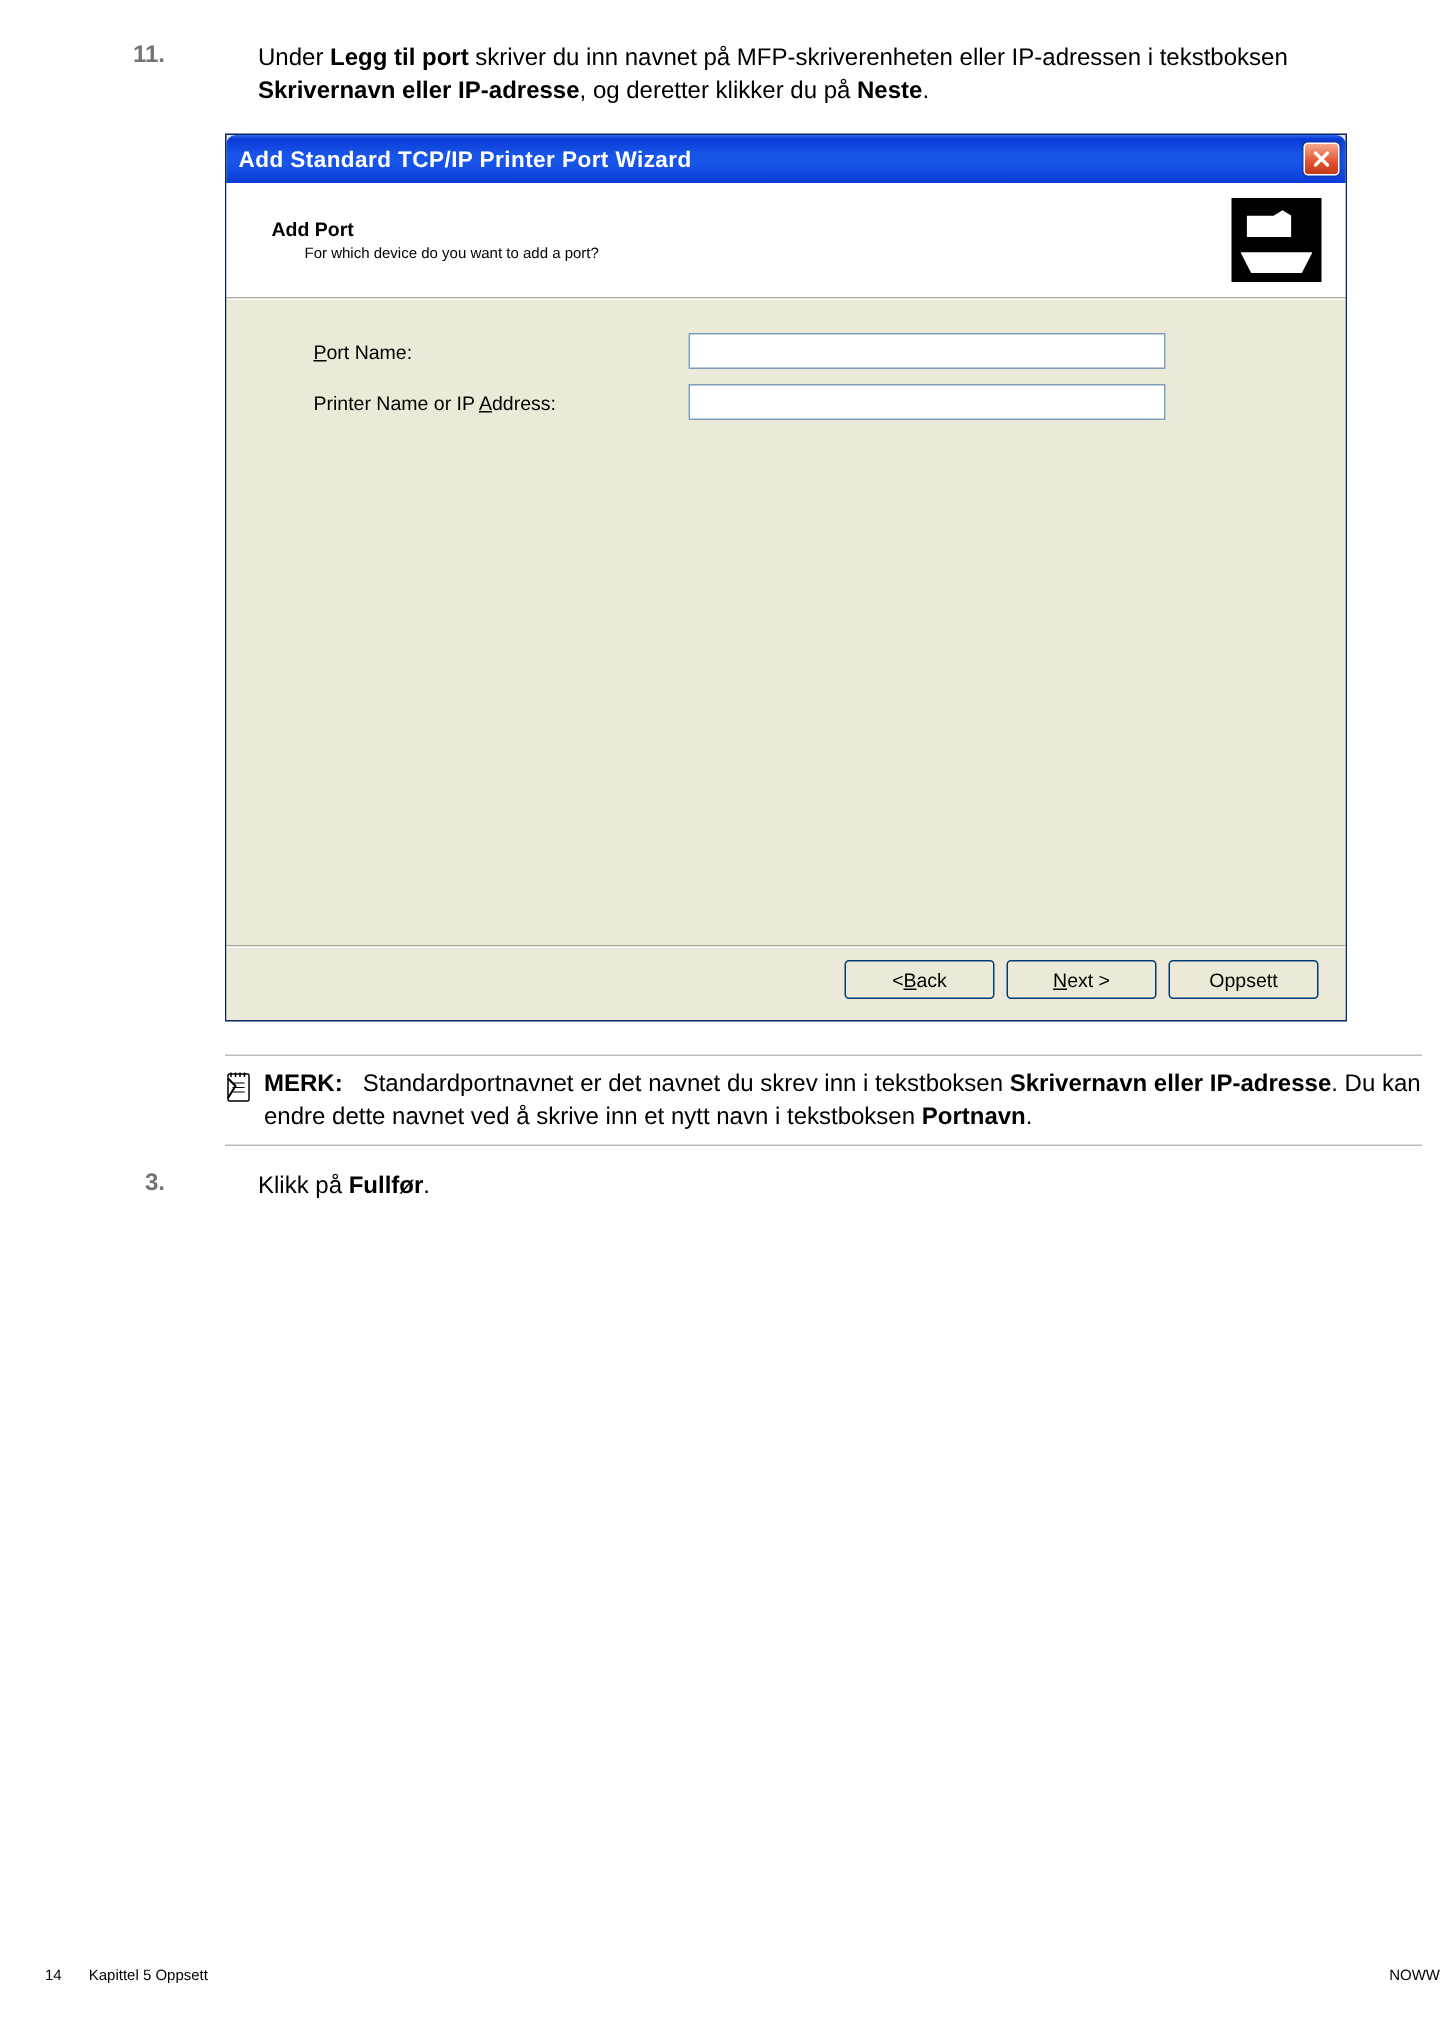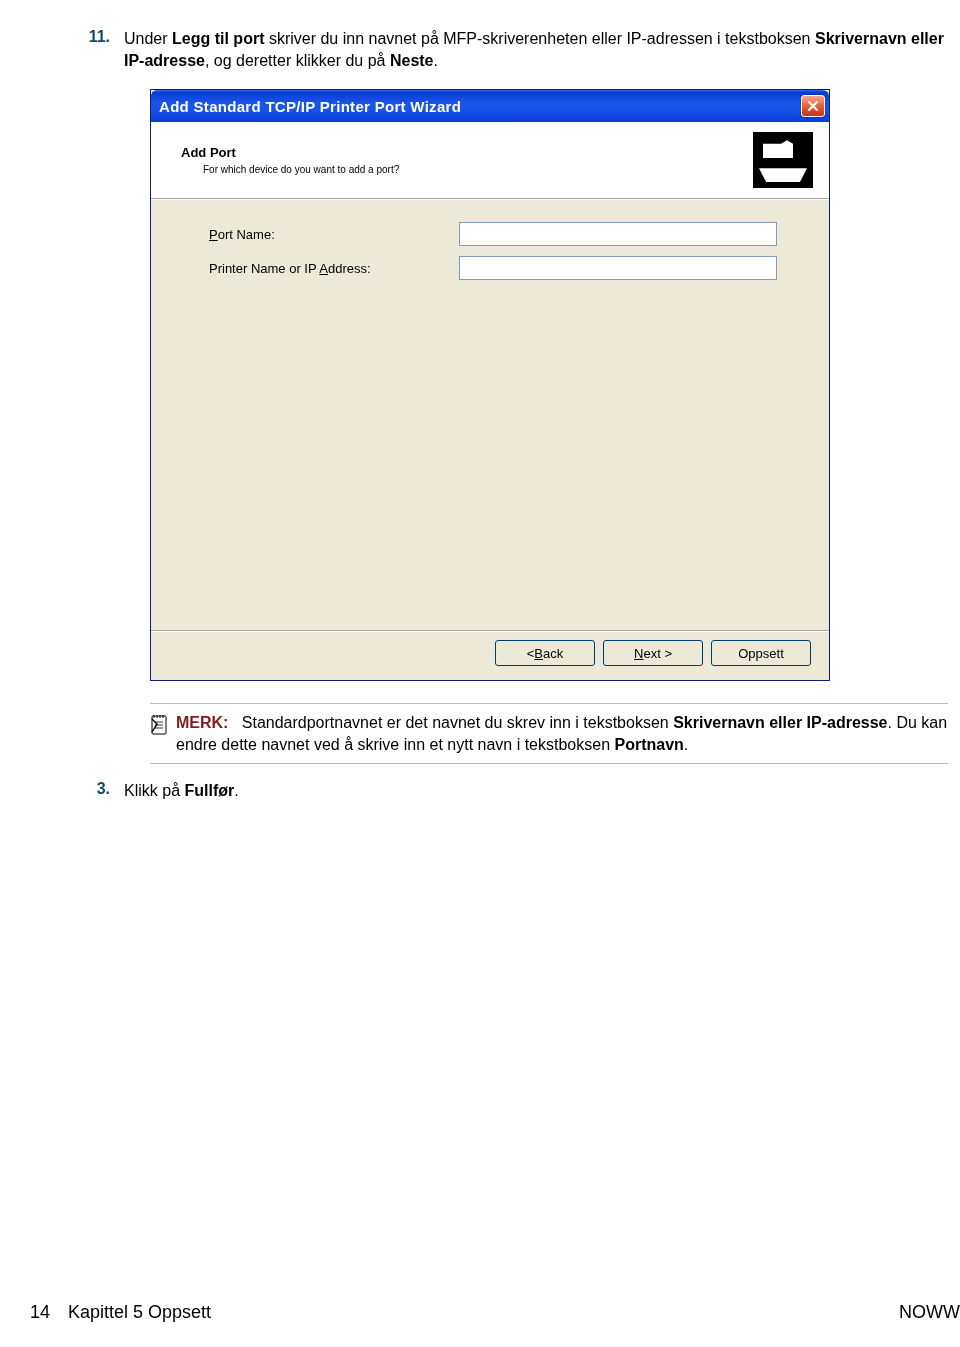--- a/index.html
+++ b/index.html
@@ -18,39 +18,40 @@
   .content {
     padding: 28px 0 0 30px;
   }
 
   .step {
     display: flex;
     margin-bottom: 18px;
     padding-right: 10px;
   }
   .step-num {
-    color: #0c4a6e;
+    color: #737373;
     font-weight: bold;
     min-width: 40px;
     padding-left: 50px;
     padding-right: 14px;
     text-align: right;
     flex: 0 0 auto;
     width: 94px;
   }
   .step-text {
     flex: 1;
     line-height: 1.35;
+    margin-left: 48px;
   }
   .step-text b { font-weight: bold; }
 
   
   .dialog {
     margin: 8px 0 22px 120px;
-    width: 680px;
+    width: 748px;
     border: 1px solid #0a246a;
     font-family: Tahoma, Arial, sans-serif;
     font-size: 13px;
     background: #ece9d8;
   }
   .titlebar {
     background: linear-gradient(to bottom, #2a6def 0%, #0a3bd6 8%, #1854e8 40%, #1854e8 60%, #0a3bd6 100%);
     color: #fff;
     font-weight: bold;
     height: 32px;
@@ -160,29 +161,29 @@
     border-top: 1px solid #bbb;
     border-bottom: 1px solid #bbb;
     padding: 8px 0;
   }
   .note-icon {
     width: 26px; flex: 0 0 auto;
     padding-top: 2px;
   }
   .note-icon svg { display: block; }
   .note-text { flex: 1; }
-  .note-label { font-weight: bold; color: #7f1d1d; }
+  .note-label { font-weight: bold; color: #000000; }
   .note-text b { font-weight: bold; }
 
   .footer {
     position: absolute;
     bottom: 24px;
     left: 30px;
     right: 0;
-    font-size: 18px;
+    font-size: 10px;
     display: flex;
     align-items: baseline;
   }
   .footer .pgnum { flex: 0 0 auto; padding-right: 18px; }
   .footer .chapter { flex: 1; }
   .footer .right { padding-right: 0; }
 </style>
 </head>
 <body>
 

